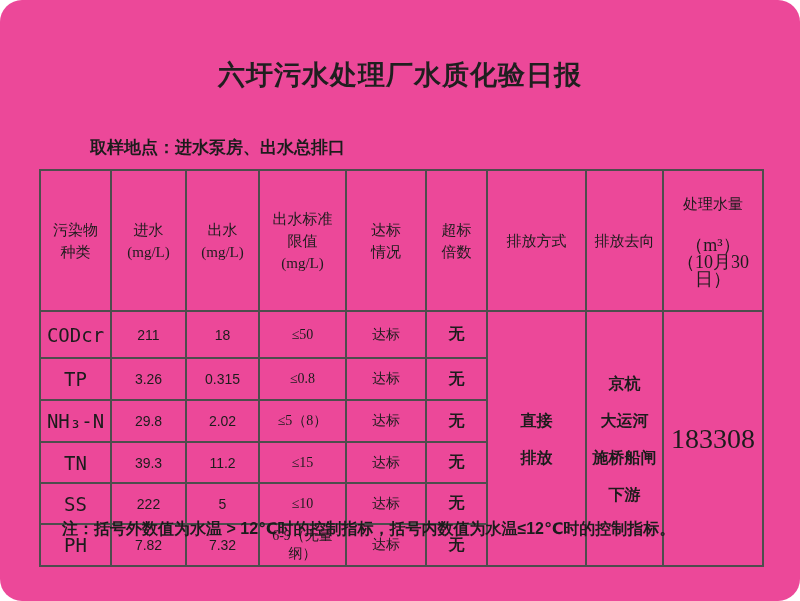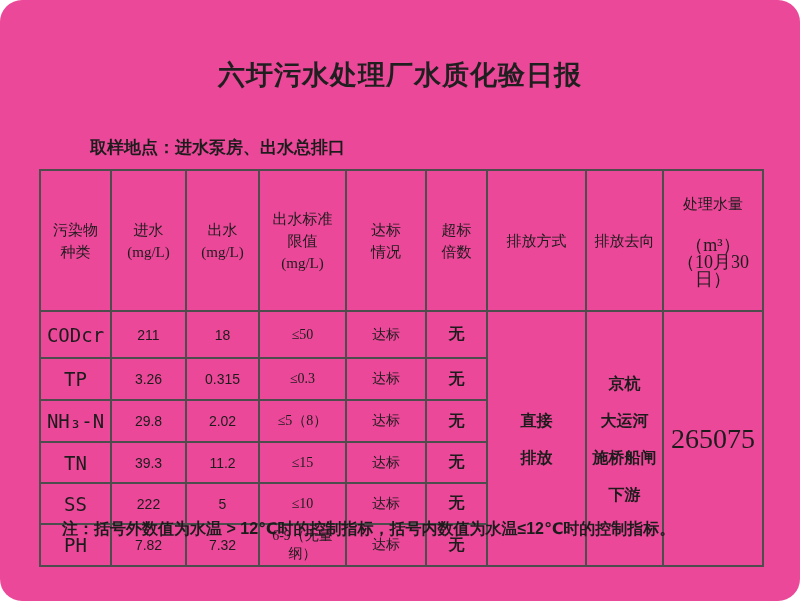--- a/index.html
+++ b/index.html
@@ -129,27 +129,27 @@
         <td class="num">18</td>
         <td class="lim">≤50</td>
         <td class="sta">达标</td>
         <td class="none">无</td>
         <td class="merged" rowspan="6">直接
 排放</td>
         <td class="merged" rowspan="6">京杭
 大运河
 施桥船闸
 下游</td>
-        <td class="volume" rowspan="6">265075</td>
+        <td class="volume" rowspan="6">183308</td>
       </tr>
       <tr>
         <td class="lbl">TP</td>
         <td class="num">3.26</td>
         <td class="num">0.315</td>
-        <td class="lim">≤0.3</td>
+        <td class="lim">≤0.8</td>
         <td class="sta">达标</td>
         <td class="none">无</td>
       </tr>
       <tr>
         <td class="lbl">NH₃-N</td>
         <td class="num">29.8</td>
         <td class="num">2.02</td>
         <td class="lim">≤5（8）</td>
         <td class="sta">达标</td>
         <td class="none">无</td>

